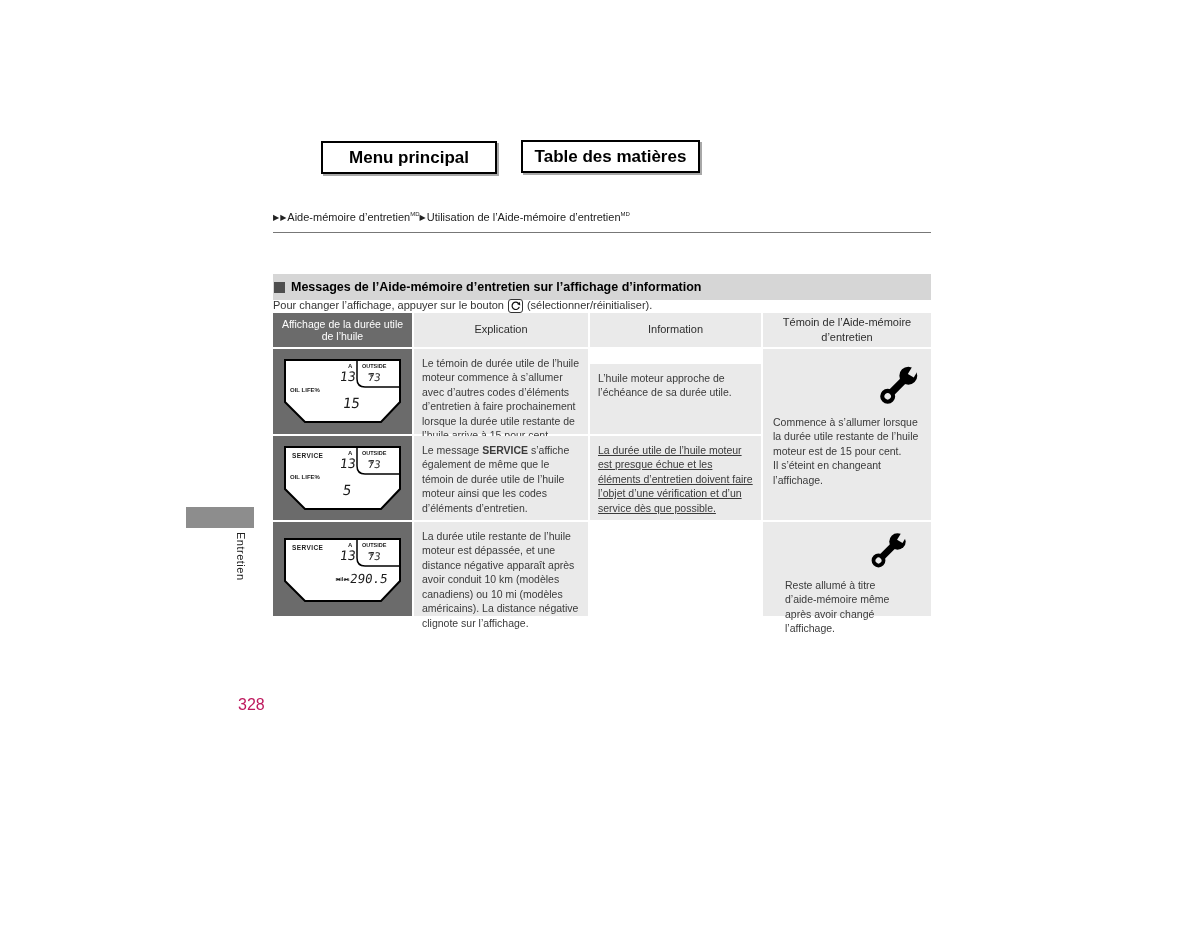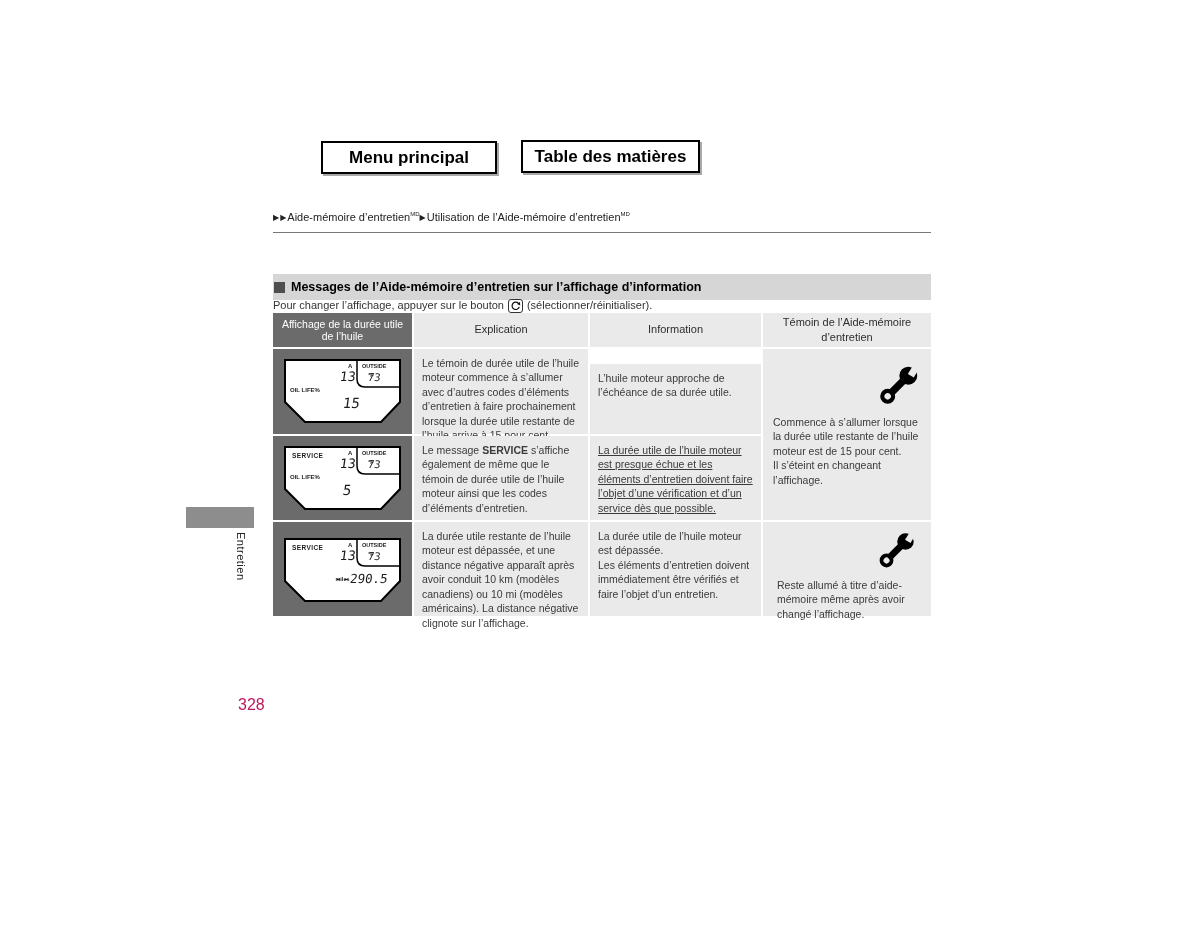--- a/index.html
+++ b/index.html
@@ -190,25 +190,21 @@
         <span class="code seg">13</span>
         <span class="out-lbl">OUTSIDE</span>
         <span class="temp"><span class="seg">73</span><span class="u">°F</span></span>
         <span class="oil"></span>
         <span class="mainv neg"><span class="seg">--290.5</span> <span class="u">miles</span></span>
       </div>
     </div>
     <div class="cell" style="grid-column:2; grid-row:4;">
       <span>La durée utile restante de l’huile moteur est dépassée, et une distance négative apparaît après avoir conduit 10 km (modèles canadiens) ou 10 mi (modèles américains). La distance négative clignote sur l’affichage.</span><b></b><span></span>
     </div>
-    <div class="cell" style="grid-column:3; grid-row:4;">
-      <span class="blk">La durée utile de l’huile moteur est dépassée.</span>
-        <span class="blk">Les éléments d’entretien doivent immédiatement être vérifiés et faire l’objet d’un entretien.</span>
-    </div>
-    <div class="cell temoin" style="grid-column:4; grid-row:4; padding:0 12px;">
+    <div class="cell temoin" style="grid-column:4; grid-row:4; padding:0 20px;">
       <span class="wrench-wrap">
         <svg width="46" height="46" viewBox="0 0 48 48">
           <g transform="rotate(45 24 24)">
             <rect x="20.5" y="12" width="7" height="26" fill="#000"></rect>
             <circle cx="24" cy="38" r="7.2" fill="#000"></circle>
             <circle cx="24" cy="38" r="3.1" fill="#eaeaea"></circle>
             <circle cx="24" cy="10" r="8.6" fill="#000"></circle>
             <rect x="20.8" y="-3.5" width="6.6" height="12" fill="#eaeaea" transform="rotate(-14 24 2)"></rect>
           </g>
         </svg>

